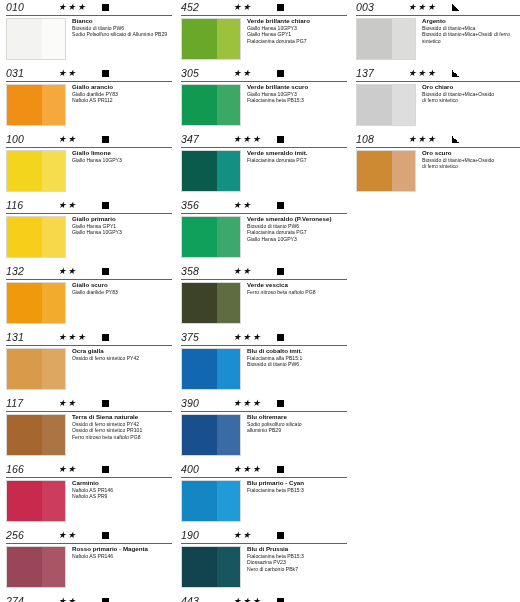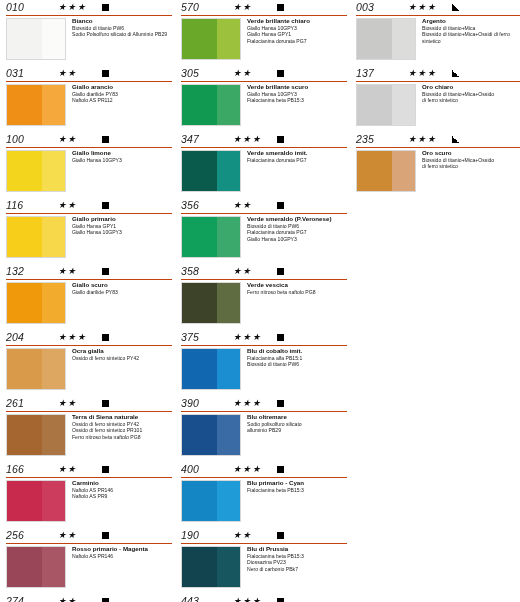--- a/index.html
+++ b/index.html
@@ -154,38 +154,38 @@
             <div class="tint" style="background: rgb(242, 171, 44);"></div>
           </div>
           <div class="textblock">
             <div class="cname">Giallo scuro</div>
             <div class="pig">Giallo diarilide PY83</div>
           </div>
         </div>
       </div>
       <div class="entry">
         <div class="entry-head">
-          <div class="code">204</div>
+          <div class="code">131</div>
           <div class="stars">★★★</div>
           <div class="opacity-icon op-solid"></div>
         </div>
         <div class="entry-body">
           <div class="swatch">
             <div class="full" style="background: rgb(217, 154, 74);"></div>
             <div class="tint" style="background: rgb(221, 167, 97);"></div>
           </div>
           <div class="textblock">
             <div class="cname">Ocra gialla</div>
             <div class="pig">Ossido di ferro sintetico PY42</div>
           </div>
         </div>
       </div>
       <div class="entry">
         <div class="entry-head">
-          <div class="code">261</div>
+          <div class="code">117</div>
           <div class="stars">★★</div>
           <div class="opacity-icon op-solid"></div>
         </div>
         <div class="entry-body">
           <div class="swatch">
             <div class="full" style="background: rgb(165, 102, 47);"></div>
             <div class="tint" style="background: rgb(171, 116, 67);"></div>
           </div>
           <div class="textblock">
             <div class="cname">Terra di Siena naturale</div>
@@ -234,21 +234,21 @@
         <div class="entry-head">
           <div class="code">274</div>
           <div class="stars">★★</div>
           <div class="opacity-icon op-solid"></div>
         </div>
       </div>
     </div>
   <div class="column col-2">
       <div class="entry">
         <div class="entry-head">
-          <div class="code">570</div>
+          <div class="code">452</div>
           <div class="stars">★★</div>
           <div class="opacity-icon op-solid"></div>
         </div>
         <div class="entry-body">
           <div class="swatch">
             <div class="full" style="background: rgb(106, 168, 42);"></div>
             <div class="tint" style="background: rgb(156, 193, 60);"></div>
           </div>
           <div class="textblock">
             <div class="cname">Verde brillante chiaro</div>
@@ -442,21 +442,21 @@
           </div>
           <div class="textblock">
             <div class="cname">Oro chiaro</div>
             <div class="pig">Biossido di titanio+Mica+Ossido</div>
             <div class="pig">di ferro sintetico</div>
           </div>
         </div>
       </div>
       <div class="entry">
         <div class="entry-head">
-          <div class="code">235</div>
+          <div class="code">108</div>
           <div class="stars">★★★</div>
           <div class="opacity-icon op-half"></div>
         </div>
         <div class="entry-body">
           <div class="swatch">
             <div class="full" style="background: rgb(205, 138, 51);"></div>
             <div class="tint" style="background: rgb(217, 164, 119);"></div>
           </div>
           <div class="textblock">
             <div class="cname">Oro scuro</div>

